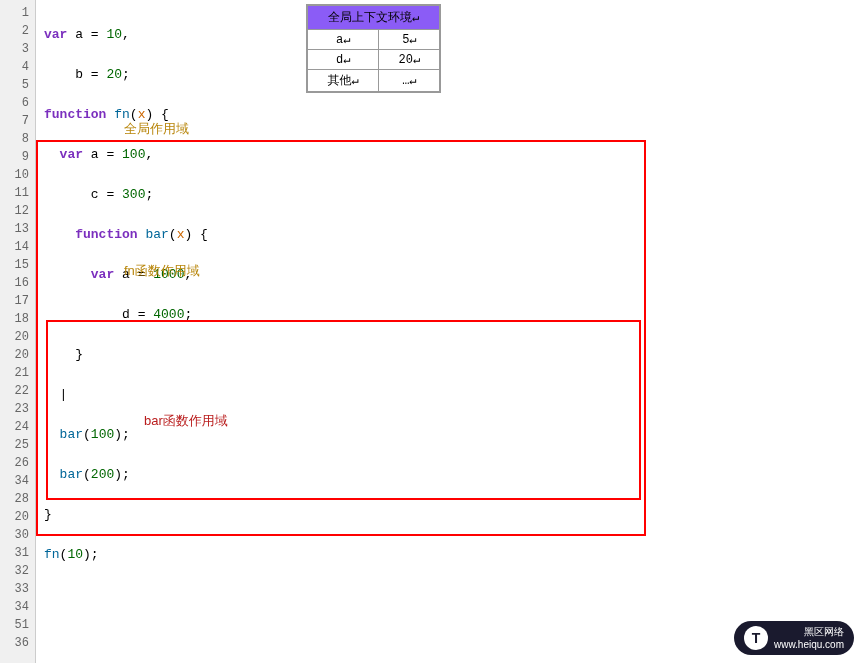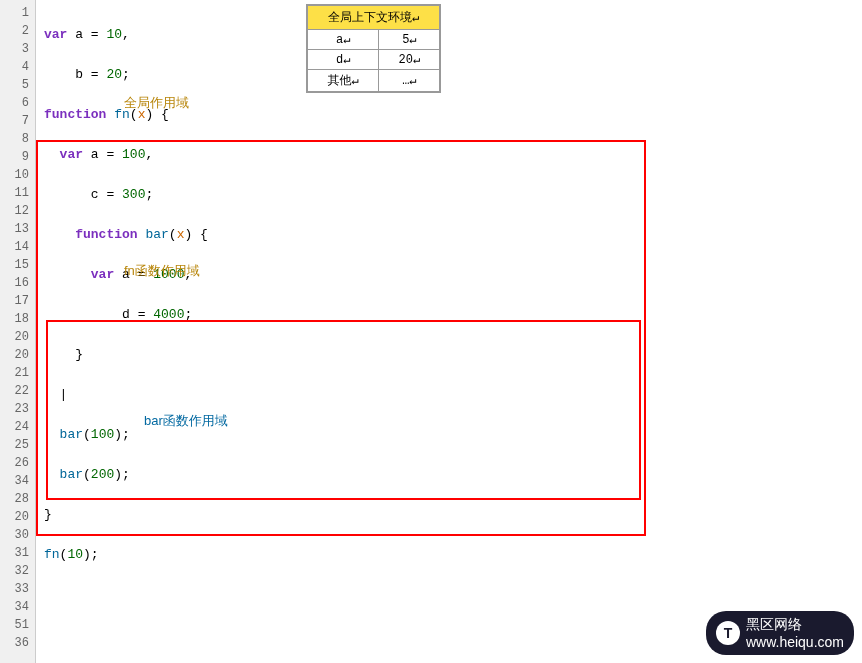--- a/index.html
+++ b/index.html
@@ -77,21 +77,21 @@
     }
 
     .global-context-box td, .global-context-box th {
       border: 1px solid #999;
       padding: 2px 16px;
       text-align: center;
       font-size: 12px;
     }
 
     .global-context-box th {
-      background: #fde047;
+      background: #8b5cf6;
       font-weight: normal;
       padding: 3px 20px;
     }
 
     
     .scope-box-fn {
       position: absolute;
       top: 140px; 
       left: 0px;
       width: 610px;
@@ -106,41 +106,41 @@
       left: 10px;
       width: 595px;
       height: 180px; 
       border: 2px solid red;
       pointer-events: none;
     }
 
     
     .label-global {
       position: absolute;
-      top: 94px;
+      top: 120px;
       left: 88px;
       color: #b8860b;
       font-size: 13px;
       font-family: sans-serif;
     }
 
     .label-fn {
       position: absolute;
       top: 262px;
       left: 88px;
       color: #b8860b;
       font-size: 13px;
       font-family: sans-serif;
     }
 
     .label-bar {
       position: absolute;
       top: 412px;
       left: 108px;
-      color: #0369a1;
+      color: #b91c1c;
       font-size: 13px;
       font-family: sans-serif;
     }
 
     
     .watermark {
       position: absolute;
       bottom: 8px;
       right: 8px;
       background: #1a1a2e;
@@ -163,22 +163,23 @@
       align-items: center;
       justify-content: center;
       color: #1a1a2e;
       font-weight: bold;
       font-size: 14px;
     }
 
     .watermark-text {
       display: flex;
       flex-direction: column;
-      font-size: 14px;
+      font-size: 10px;
       line-height: 1.3;
+      align-items: flex-end;
     }
   </style>
 </head>
 <body>
 
 <div class="main-container">
 
   <div class="line-numbers">
     <span>1</span>
       <span>2</span>

